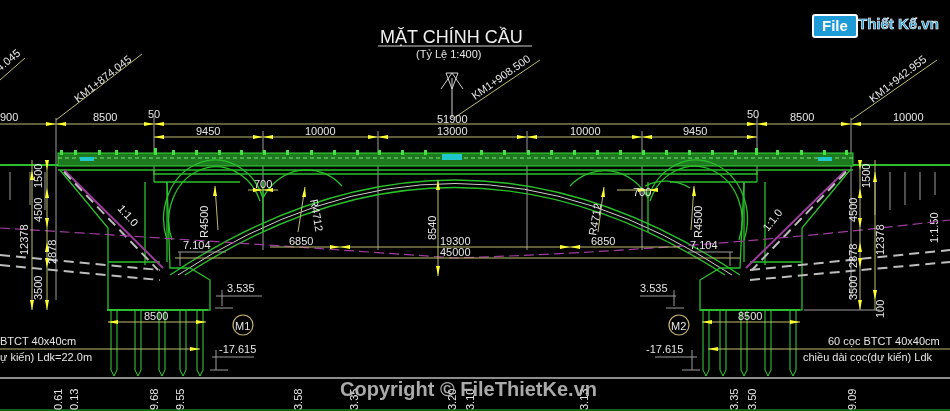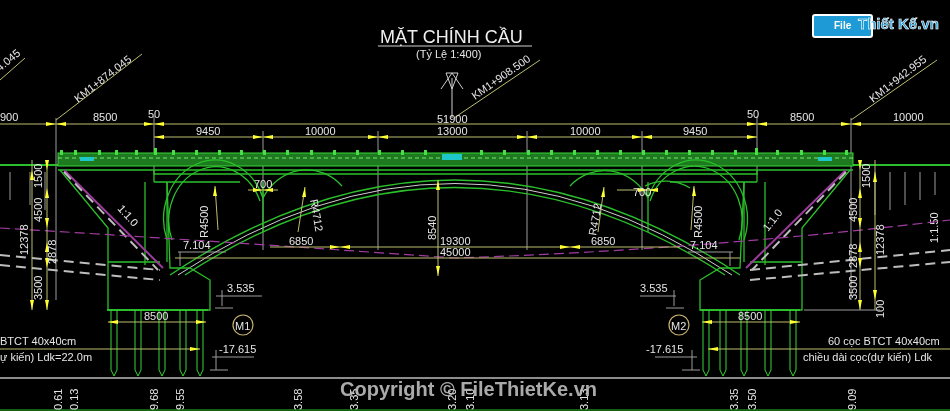--- a/index.html
+++ b/index.html
@@ -11,21 +11,21 @@
   .dim { stroke:#bdbd6e; stroke-width:1; fill:none; }
   .arrow { fill:#ffff33; }
   .green { stroke:#2bc02b; fill:none; stroke-width:1.3; }
   .green2 { stroke:#38d438; fill:none; stroke-width:1; }
   .grey { stroke:#cfcfcf; fill:none; stroke-width:1; }
   .dash { stroke:#bdbdbd; fill:none; stroke-width:2; stroke-dasharray:10 6; }
   .purple { stroke:#a03ca0; fill:none; stroke-width:1.2; stroke-dasharray:10 5; }
   .purple-s { stroke:#9b3b9b; fill:none; stroke-width:2; }
   .ink { stroke:#9b9b9b; fill:none; stroke-width:1; }
   .logo-box { position:absolute; left:812px; top:12px; width:108px; height:28px; }
-  .logo-file { position:absolute; left:0; top:2px; background:#1e9bd7; color:#fff; font-weight:bold; font-size:10px; padding:2px 20px; border-radius:3px; border:2px solid #fff; line-height:16px;text-align:center; }
+  .logo-file { position:absolute; left:0; top:2px; background:#1e9bd7; color:#fff; font-weight:bold; font-size:15px; padding:2px 8px; border-radius:3px; border:2px solid #fff; line-height:16px;text-align:center; }
   .logo-rest { position:absolute; left:46px; top:3px; color:#1e9bd7; font-weight:bold; font-size:15px; line-height:18px; -webkit-text-stroke:0.6px #fff; white-space:nowrap;text-align:center; }
   .watermark { position:absolute; left:340px; top:378px; color:#b9b9b9; font-weight:bold; font-size:20px; white-space:nowrap; opacity:0.92; }
 </style>
 </head>
 <body>
 
 <svg id="canvas" viewBox="0 0 950 411" xmlns="http://www.w3.org/2000/svg">
 
   <text class="t title" x="380" y="43">MẶT CHÍNH CẦU</text>
   <line x1="378" y1="46" x2="532" y2="46" stroke="#cfcfcf" stroke-width="1"></line>

